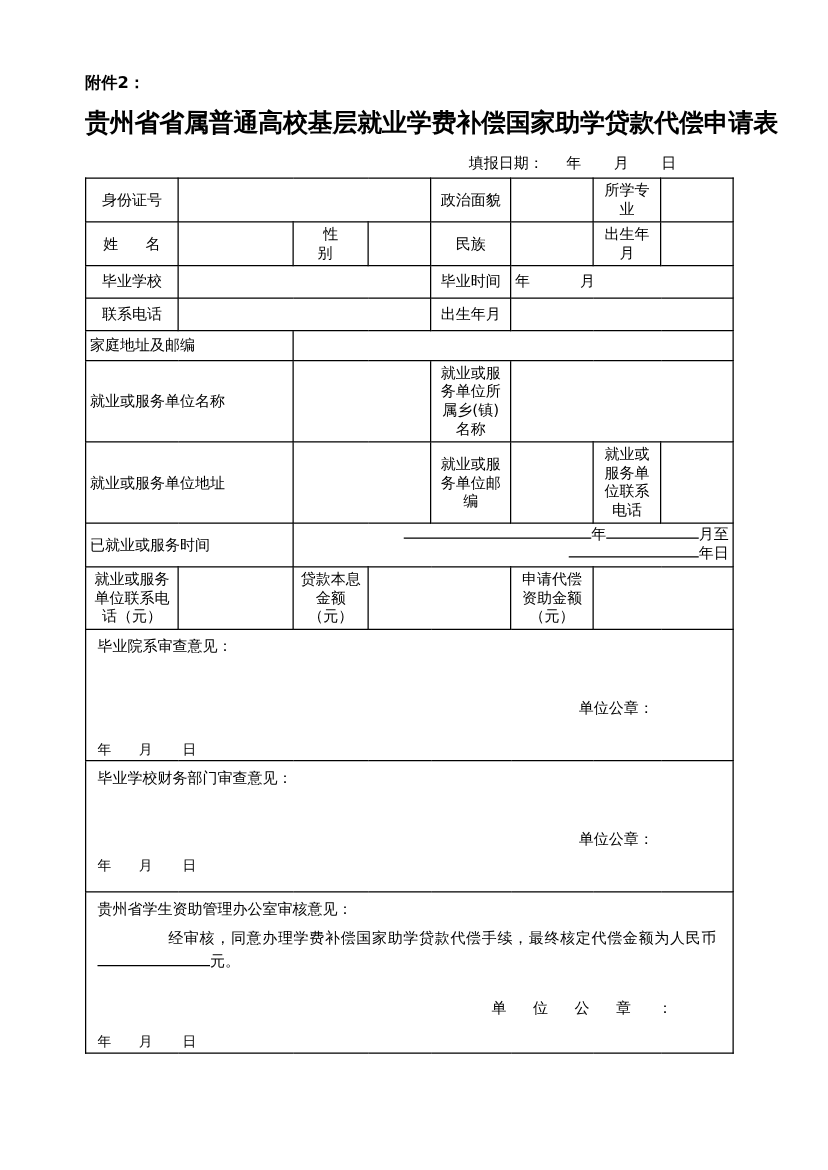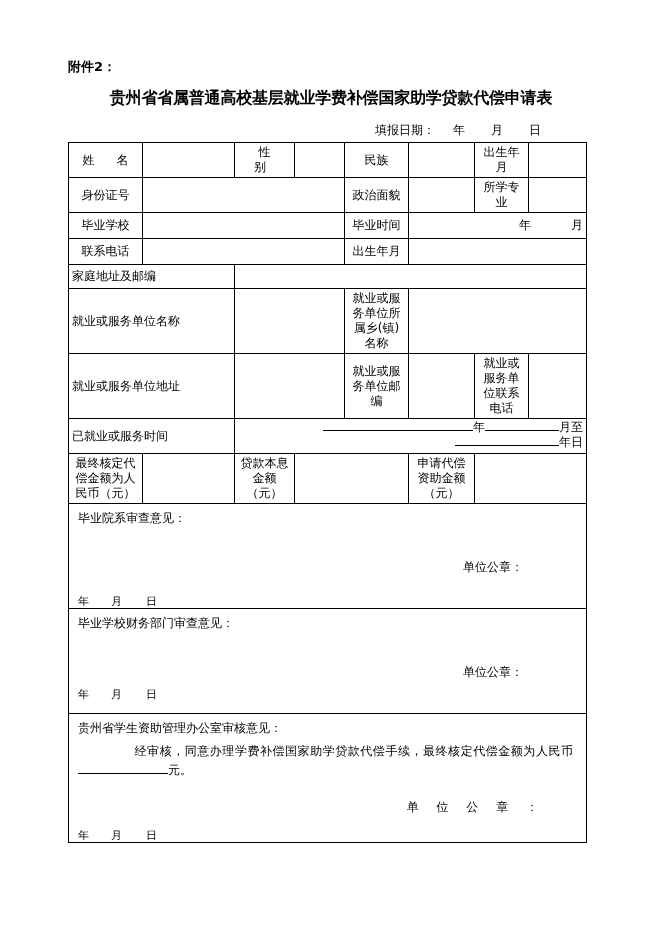--- a/index.html
+++ b/index.html
@@ -35,21 +35,21 @@
     line-height: 16px;
     white-space: nowrap;
   }
 
   
   .doc-title {
     position: absolute;
     left: 68px;
     top: 86px;
     width: 526px;
-    font-size: 16px;
+    font-size: 20px;
     font-weight: bold;
     letter-spacing: -0.2px;
     line-height: 24px;
     text-align: center;
     white-space: nowrap;
   }
 
   
   .fill-date {
     position: absolute;
@@ -133,20 +133,21 @@
     vertical-align: top;
     position: relative;
     padding: 0;
   }
   td.opinion.tall { height: 124px; }
   .op-inner {
     position: relative;
     width: 100%;
     height: 100%;
     overflow: hidden;
+    font-family: Liberation Mono, monospace;
   }
   .op-title {
     position: absolute;
     left: 6px;
     top: 5px;
     font-size: 12px;
     line-height: 15px;
     white-space: nowrap;
   }
   .op-seal {
@@ -199,44 +200,44 @@
       <col style="width:60px">
       <col style="width:50px">
       <col style="width:64px">
       <col style="width:66px">
       <col style="width:54px">
       <col style="width:58px">
     </colgroup>
 
     <tbody>
         <tr class="r-basic">
+      <td class="lbl">身份证号</td>
+      <td class="val" colspan="3"></td>
+      <td class="lbl">政治面貌</td>
+      <td class="val"></td>
+      <td class="clip26">所学专业</td>
+      <td class="val"></td>
+    </tr>
+
+    <tr class="r-basic">
       <td class="lbl"><span class="sp2">姓  名</span></td>
       <td class="val"></td>
       <td class="lbl"><span class="sp2">性  别</span></td>
       <td class="val"></td>
       <td class="lbl">民族</td>
       <td class="val"></td>
       <td class="clip26">出生年月</td>
-      <td class="val"></td>
-    </tr>
-
-    <tr class="r-basic">
-      <td class="lbl">身份证号</td>
-      <td class="val" colspan="3"></td>
-      <td class="lbl">政治面貌</td>
-      <td class="val"></td>
-      <td class="clip26">所学专业</td>
       <td class="val"></td>
     </tr>
 
     <tr class="r-basic">
       <td class="lbl">毕业学校</td>
       <td class="val" colspan="3"></td>
       <td class="lbl">毕业时间</td>
-      <td class="val" colspan="3" style="text-align:right">
+      <td class="val" colspan="3" style="text-align:left">
         <span style="margin-right:40px">年</span><span>月</span>
       </td>
     </tr>
 
     <tr class="r-basic">
       <td class="lbl">联系电话</td>
       <td class="val" colspan="3"></td>
       <td class="lbl">出生年月</td>
       <td class="val" colspan="3"></td>
     </tr>
@@ -261,21 +262,21 @@
       <td class="vcell">就业或服务单位联系电话</td>
       <td class="val"></td>
     </tr>
 
     <tr class="r-time">
       <td class="lbl-left" colspan="2">已就业或服务时间</td>
       <td class="timeline" colspan="6"><span class="ul-long"></span><span>年</span><span class="ul-mid"></span><span>月至</span><span class="ul-end"></span><span>年</span><span>日</span></td>
     </tr>
 
     <tr class="r-money">
-      <td class="vcell">最终核定代偿金额为人民币（元）</td>
+      <td class="vcell">就业或服务单位联系电话（元）</td>
       <td class="val"></td>
       <td class="vcell">贷款本息金额（元）</td>
       <td class="val" colspan="2"></td>
       <td class="vcell">申请代偿资助金额（元）</td>
       <td class="val" colspan="2"></td>
     </tr>
 
     <tr>
       <td class="opinion" colspan="8">
         <div class="op-inner">

